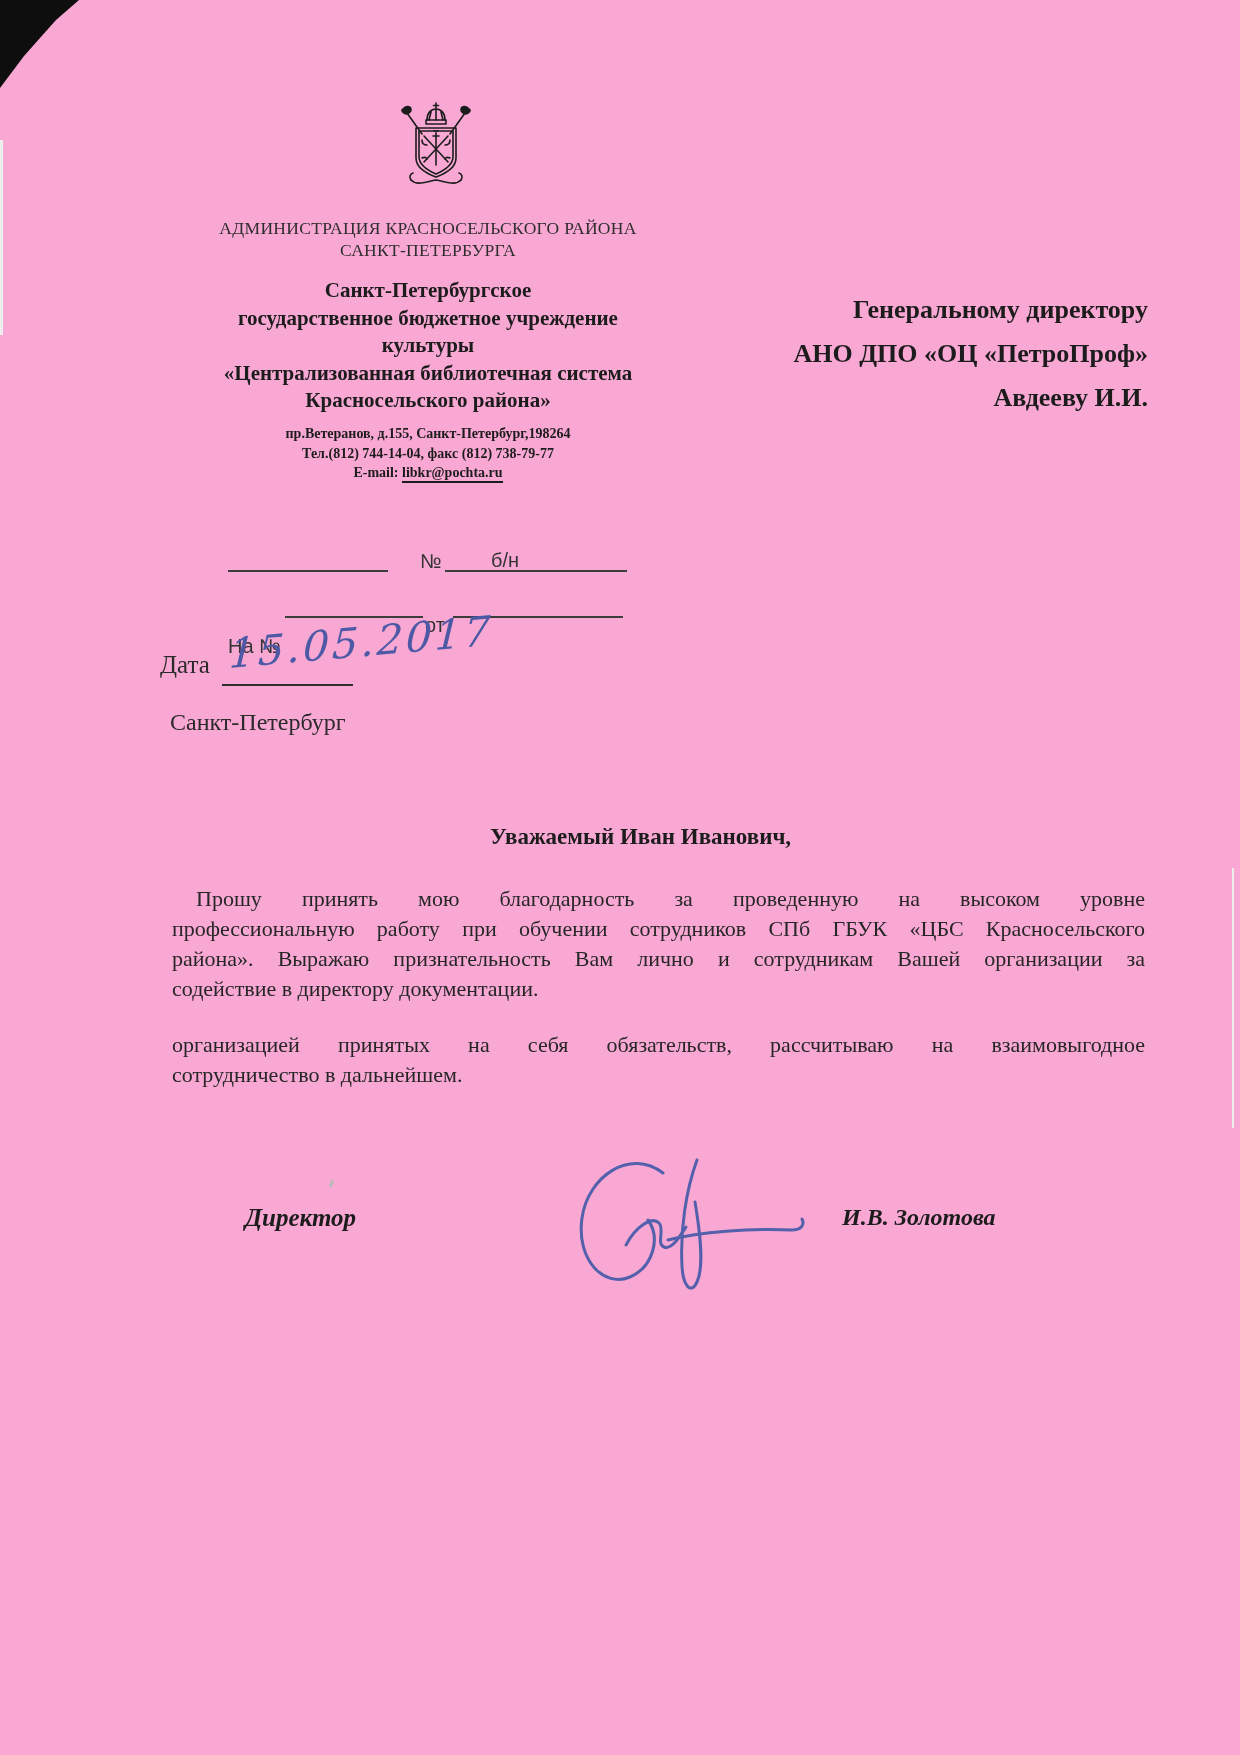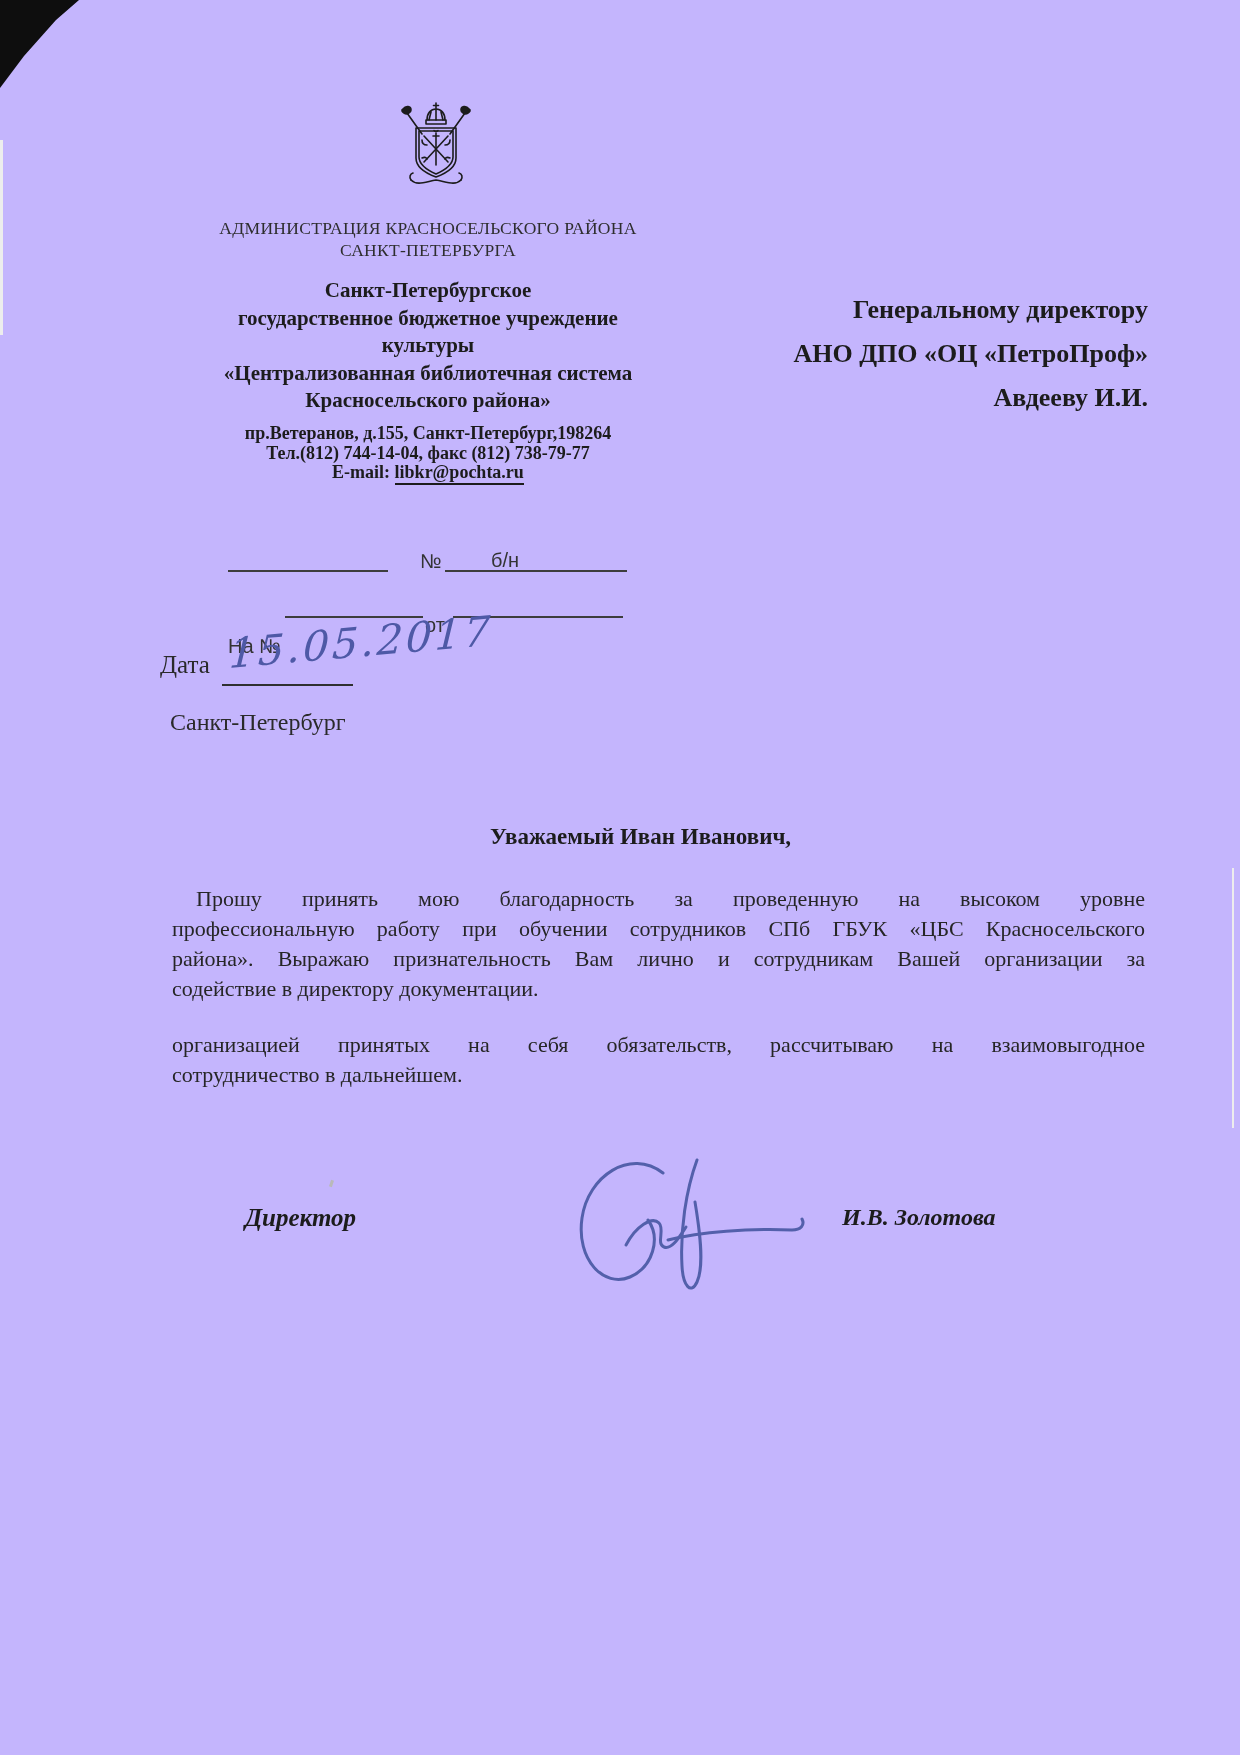--- a/index.html
+++ b/index.html
@@ -1,35 +1,35 @@
 <!DOCTYPE html>
 <html lang="ru"><head>
 <meta charset="utf-8">
 <style>
   html,body{margin:0;padding:0;background:#fff;}
   .page{
     position:relative;width:1240px;height:1755px;margin:0 auto;
-    background:#c4b5fd;overflow:hidden;
+    background:#f9a8d4;overflow:hidden;
     font-family:"Liberation Serif", serif;color:#2a2a2a;
   }
   .abs{position:absolute;}
   .center{text-align:center;}
   .rightal{text-align:right;}
   .b{font-weight:bold;color:#1c1c1c;}
   .sans{font-family:"Liberation Sans", sans-serif;}
   
   .corner{
     left:0;top:0;width:80px;height:90px;background:#0e0e0e;
     clip-path:polygon(0 0,79px 0,56px 20px,24px 56px,0 88px);
   }
   .edge-streak{background:#ededed;}
   
   .admin-lines{left:168px;top:218px;width:520px;font-size:17.5px;line-height:21.5px;letter-spacing:.3px;color:#2e2e2e;}
   .org-name{left:168px;top:277px;width:520px;font-size:21px;line-height:27.5px;}
-  .contacts{left:168px;top:424px;width:520px;font-size:18px;line-height:19.5px;}
+  .contacts{left:168px;top:424px;width:520px;font-size:14px;line-height:19.5px;}
   .codes{left:168px;top:501px;width:520px;font-size:17.5px;line-height:22.5px;}
   .email-u{border-bottom:2px solid #1c1c1c;padding-bottom:1px;}
   
   .recipient{left:640px;top:288px;width:508px;font-size:26px;line-height:44px;}
   
   .uline{border-bottom:2px solid #3d3d3d;height:0;}
   .ref-label{font-size:20px;color:#333;}
   
   .date-label{left:160px;top:651px;font-size:25px;}
   .handwritten{

